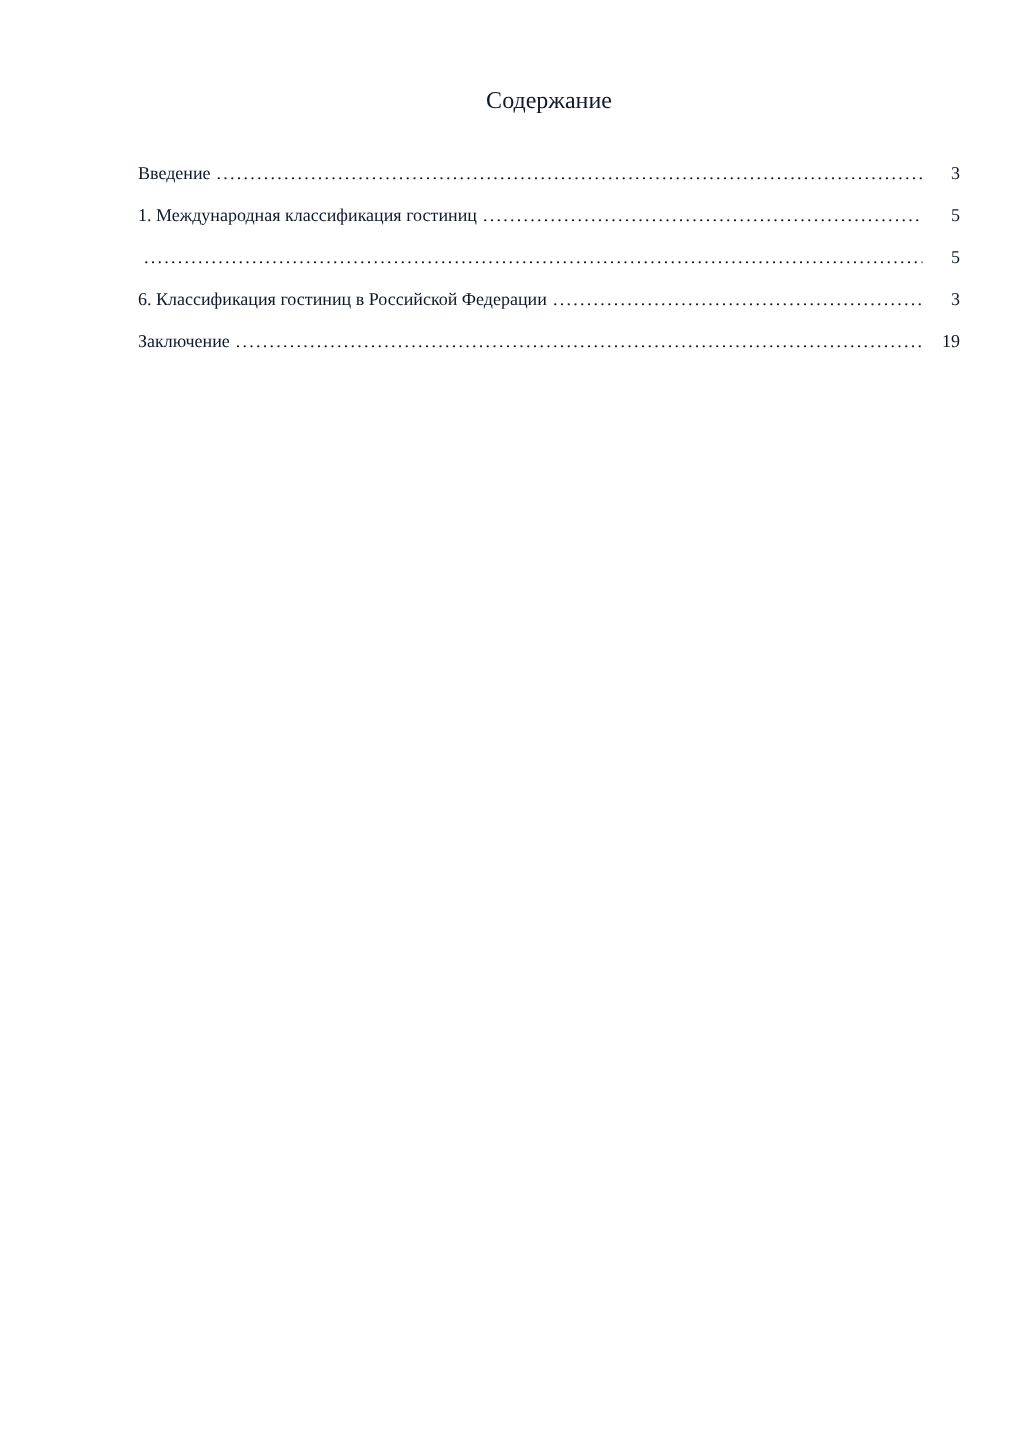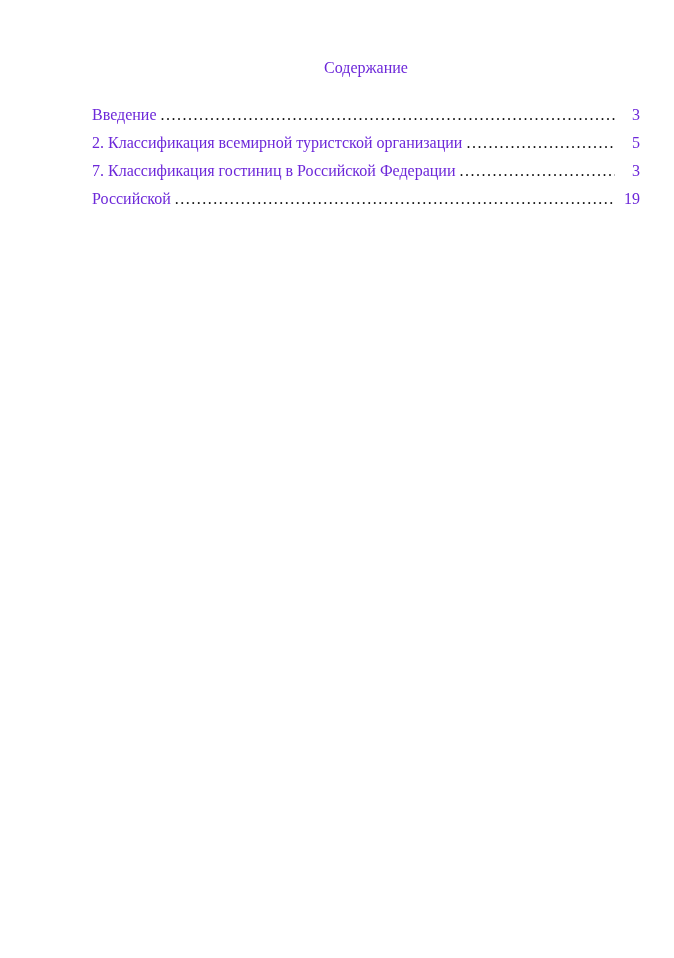--- a/index.html
+++ b/index.html
@@ -8,37 +8,37 @@
     background: #ffffff;
   }
   .doc-page {
     position: relative;
     width: 674px;
     height: 958px;
     box-sizing: border-box;
     background: #ffffff;
     padding: 57px 34px 0 92px;
     font-family: "Liberation Serif", "DejaVu Serif", serif;
-    color: #6d28d9;
+    color: #0f172a;
     overflow: hidden;
   }
   .doc-title {
     font-size: 16px;
     line-height: 22px;
     font-weight: normal;
     text-align: center;
     margin: 0 0 22px 0;
   }
   .toc {
     width: 100%;
   }
   .toc-row {
     display: flex;
     line-height: 28px;
-    font-size: 16px;
+    font-size: 12px;
     height: 28px;
     white-space: nowrap;
   }
   .toc-label {
     flex: 0 0 auto;
   }
   .leader {
     flex: 1 1 auto;
     overflow: hidden;
     white-space: nowrap;
@@ -61,28 +61,32 @@
 <div class="doc-page">
   <h1 class="doc-title">Содержание</h1>
 
   <div class="toc">
     <div class="toc-row">
       <span class="toc-label">Введение</span>
       <span class="leader"></span>
       <span class="pagenum">3</span>
     </div>
     <div class="toc-row">
-      <span class="toc-label">2. Классификация всемирной туристской организации</span>
+      <span class="toc-label">1. Международная классификация гостиниц</span>
       <span class="leader"></span>
       <span class="pagenum">5</span>
     </div>
     <div class="toc-row">
-      <span class="toc-label">7. Классификация гостиниц в Российской Федерации</span>
+      <span class="leader"></span>
+      <span class="pagenum">5</span>
+    </div>
+    <div class="toc-row">
+      <span class="toc-label">6. Классификация гостиниц в Российской Федерации</span>
       <span class="leader"></span>
       <span class="pagenum">3</span>
     </div>
     <div class="toc-row">
-      <span class="toc-label">Российской</span>
+      <span class="toc-label">Заключение</span>
       <span class="leader"></span>
       <span class="pagenum">19</span>
     </div>
   </div>
 </div>
 
 </body></html>

